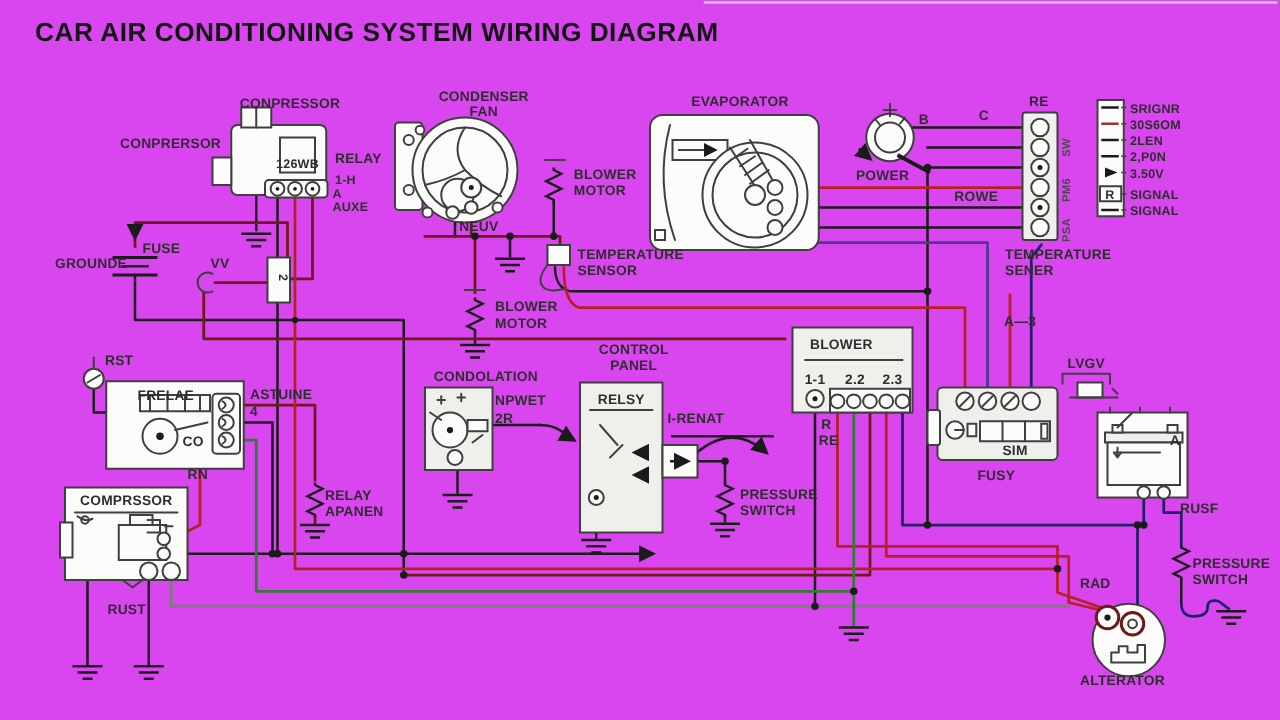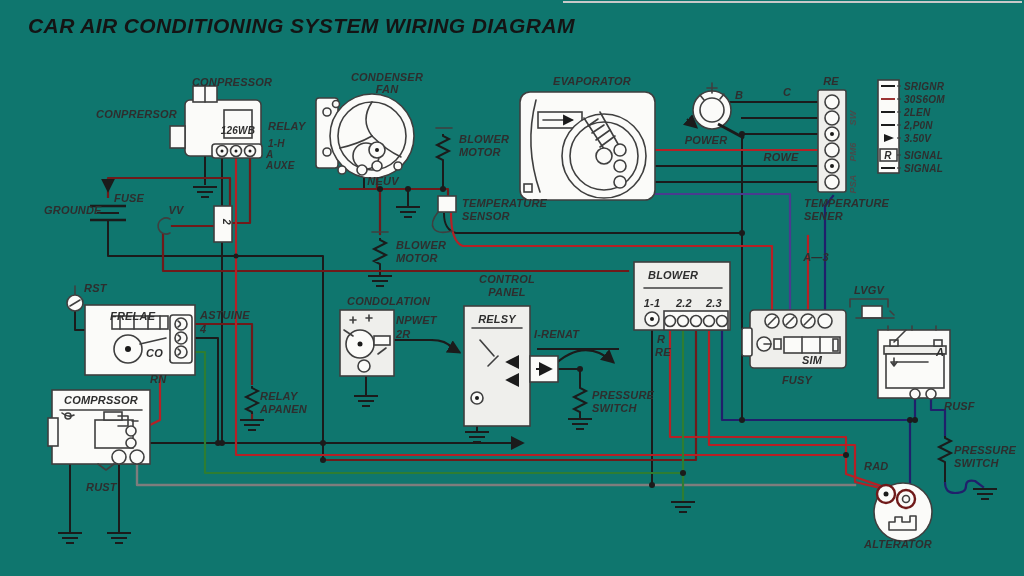--- a/index.html
+++ b/index.html
@@ -1,16 +1,16 @@
 <!DOCTYPE html>
 <html><head>
 <meta charset="utf-8">
 <style>
   html,body{margin:0;padding:0;background:#ffffff;overflow:hidden;}
-  .stage{position:relative;width:1024px;height:576px;background:#0f766e;font-family:"Liberation Sans",sans-serif;font-style:italic;}
+  .stage{position:relative;width:1024px;height:576px;background:#d946ef;font-family:"Liberation Sans",sans-serif;}
   svg{position:absolute;left:0;top:0;}
   .t{font-family:"Liberation Sans",sans-serif;font-weight:700;font-size:11px;fill:#2e2e2e;letter-spacing:.2px;}
   .ts{font-size:10px;}
   .tv{font-size:9px;fill:#4a4a4a;}
   .ttl{font-family:"Liberation Sans",sans-serif;font-weight:700;font-size:21px;fill:#141414;letter-spacing:.4px;}
   .w{fill:none;stroke-linecap:square;stroke-linejoin:round;}
   .cmp{fill:none;stroke:#3f3f3f;stroke-width:1.6;stroke-linejoin:round;stroke-linecap:round;}
   .cmpf{fill:#efefec;stroke:#3f3f3f;stroke-width:1.6;}
   .cmpw{fill:#fbfbf9;stroke:#3f3f3f;stroke-width:1.6;}
   .dot{fill:#1b1b1b;stroke:none;}

